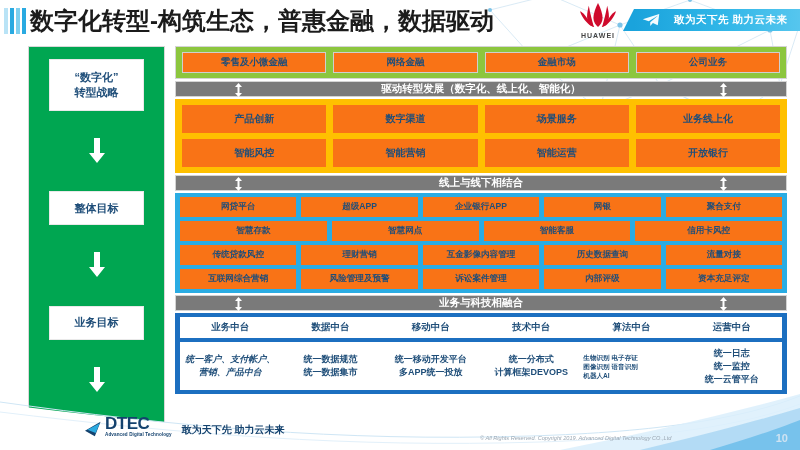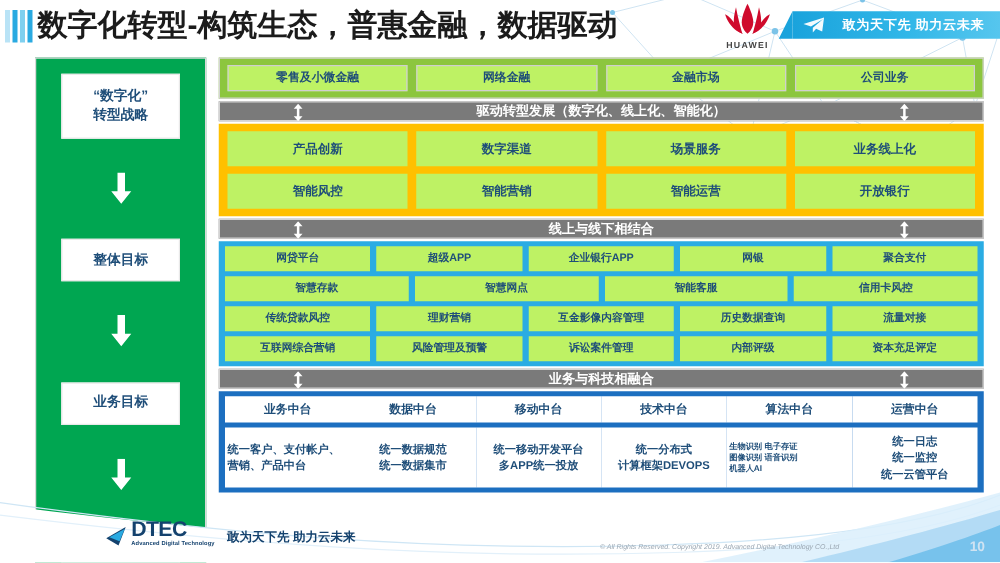--- a/index.html
+++ b/index.html
@@ -69,21 +69,21 @@
 
   
   .right{position:absolute;left:175px;top:46px;width:612px;}
 
   .band{box-sizing:border-box;width:612px;}
 
   
   .band-green{background:#8cc63e;padding:5px 6px;border:1px solid #d4d4d4;}
   .row{display:flex;gap:7px;}
   .cell{
-    background:#bef264;flex:1 1 0;text-align:center;
+    background:#f97316;flex:1 1 0;text-align:center;
     color:#1f4e79;font-size:9.5px;font-weight:bold;
     padding:4px 1px;box-sizing:border-box;white-space:nowrap;
     overflow:hidden;
   }
   .band-green .cell{border:1px solid #cfcfcf;padding:3px 1px;}
 
   
   .band-gray{
     background:#7a7a7a;height:16px;margin-top:2px;
     display:flex;align-items:center;justify-content:center;position:relative;
@@ -111,21 +111,21 @@
   .band-blue .head{
     background:#fff;color:#1f4e79;font-size:9.5px;font-weight:bold;
     text-align:center;padding:4px 1px;
   }
   .band-blue .body{
     background:#fff;color:#1f4e79;font-size:9px;font-weight:bold;
     text-align:center;padding:5px 2px;height:48px;box-sizing:border-box;
     display:flex;align-items:center;justify-content:center;
     line-height:13px;white-space:pre-line;
   }
-  .band-blue .body.left-align{text-align:left;justify-content:flex-start;line-height:13px;}
+  .band-blue .body.left-align{text-align:center;justify-content:flex-start;line-height:13px;font-style:italic;}
   .band-blue .body.tiny{font-size:6.6px;line-height:9px;text-align:left;justify-content:flex-start;align-items:center;}
 
   
   .footer-wave{position:absolute;left:0;bottom:0;width:800px;height:60px;overflow:hidden;}
   .dtec{position:absolute;left:84px;bottom:12px;display:flex;align-items:flex-end;}
   .dtec-mark{width:20px;height:18px;margin-right:1px;}
   .dtec-txt{line-height:1;}
   .dtec-main{font-size:17px;font-weight:bold;color:#14426e;letter-spacing:-0.5px;font-family:"Liberation Sans",sans-serif;}
   .dtec-sub{font-size:4.6px;color:#14426e;font-weight:bold;letter-spacing:0.1px;margin-top:1px;}
   .dtec-slogan{font-size:10px;font-weight:bold;color:#14426e;margin-left:10px;margin-bottom:1px;white-space:nowrap;}

